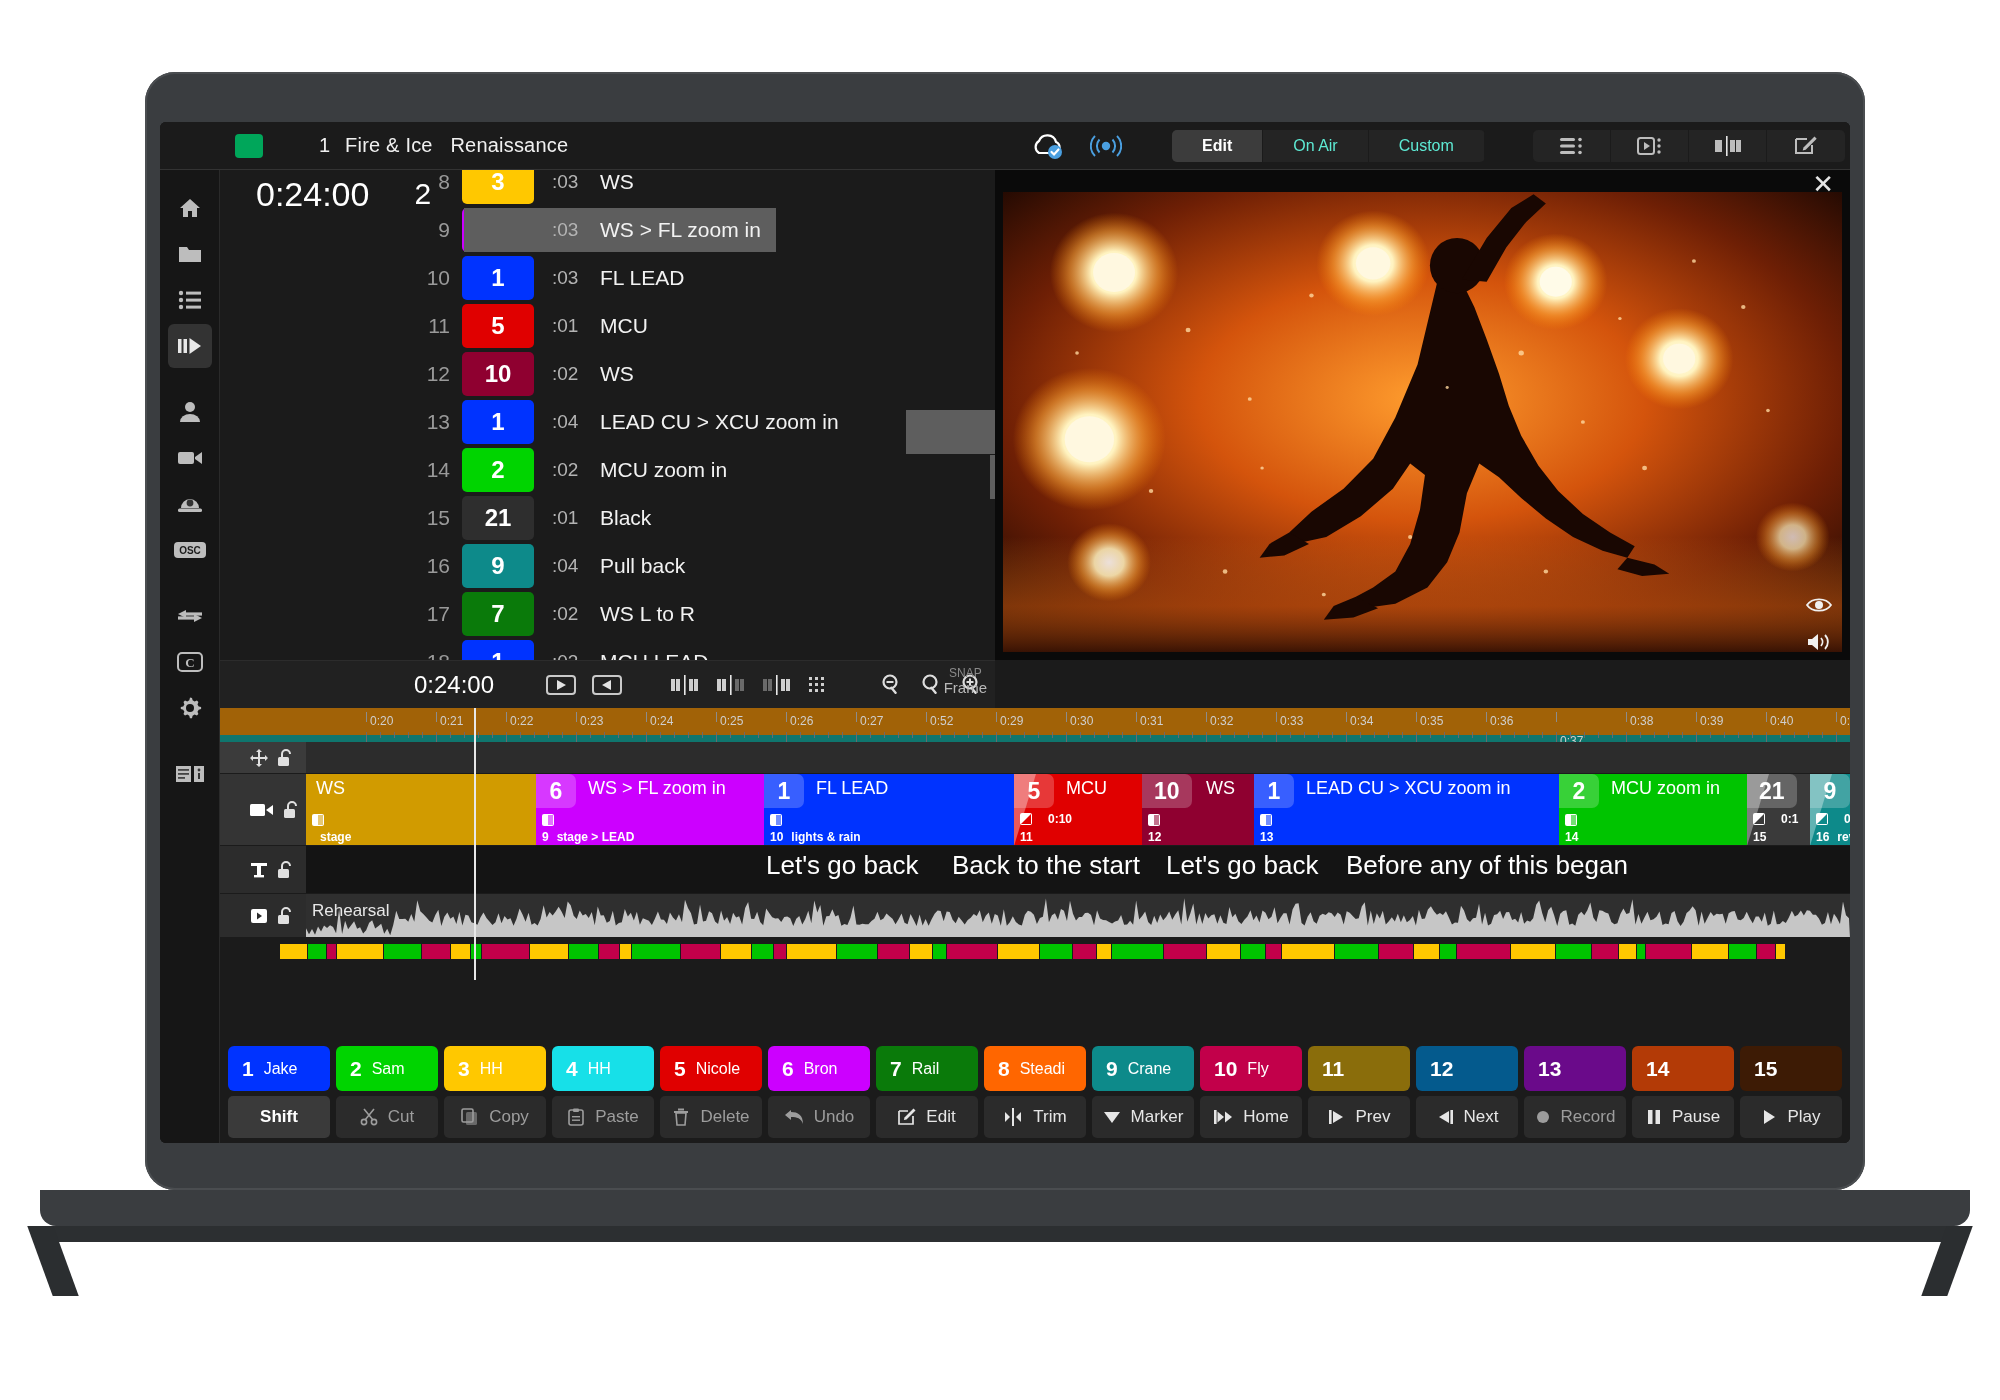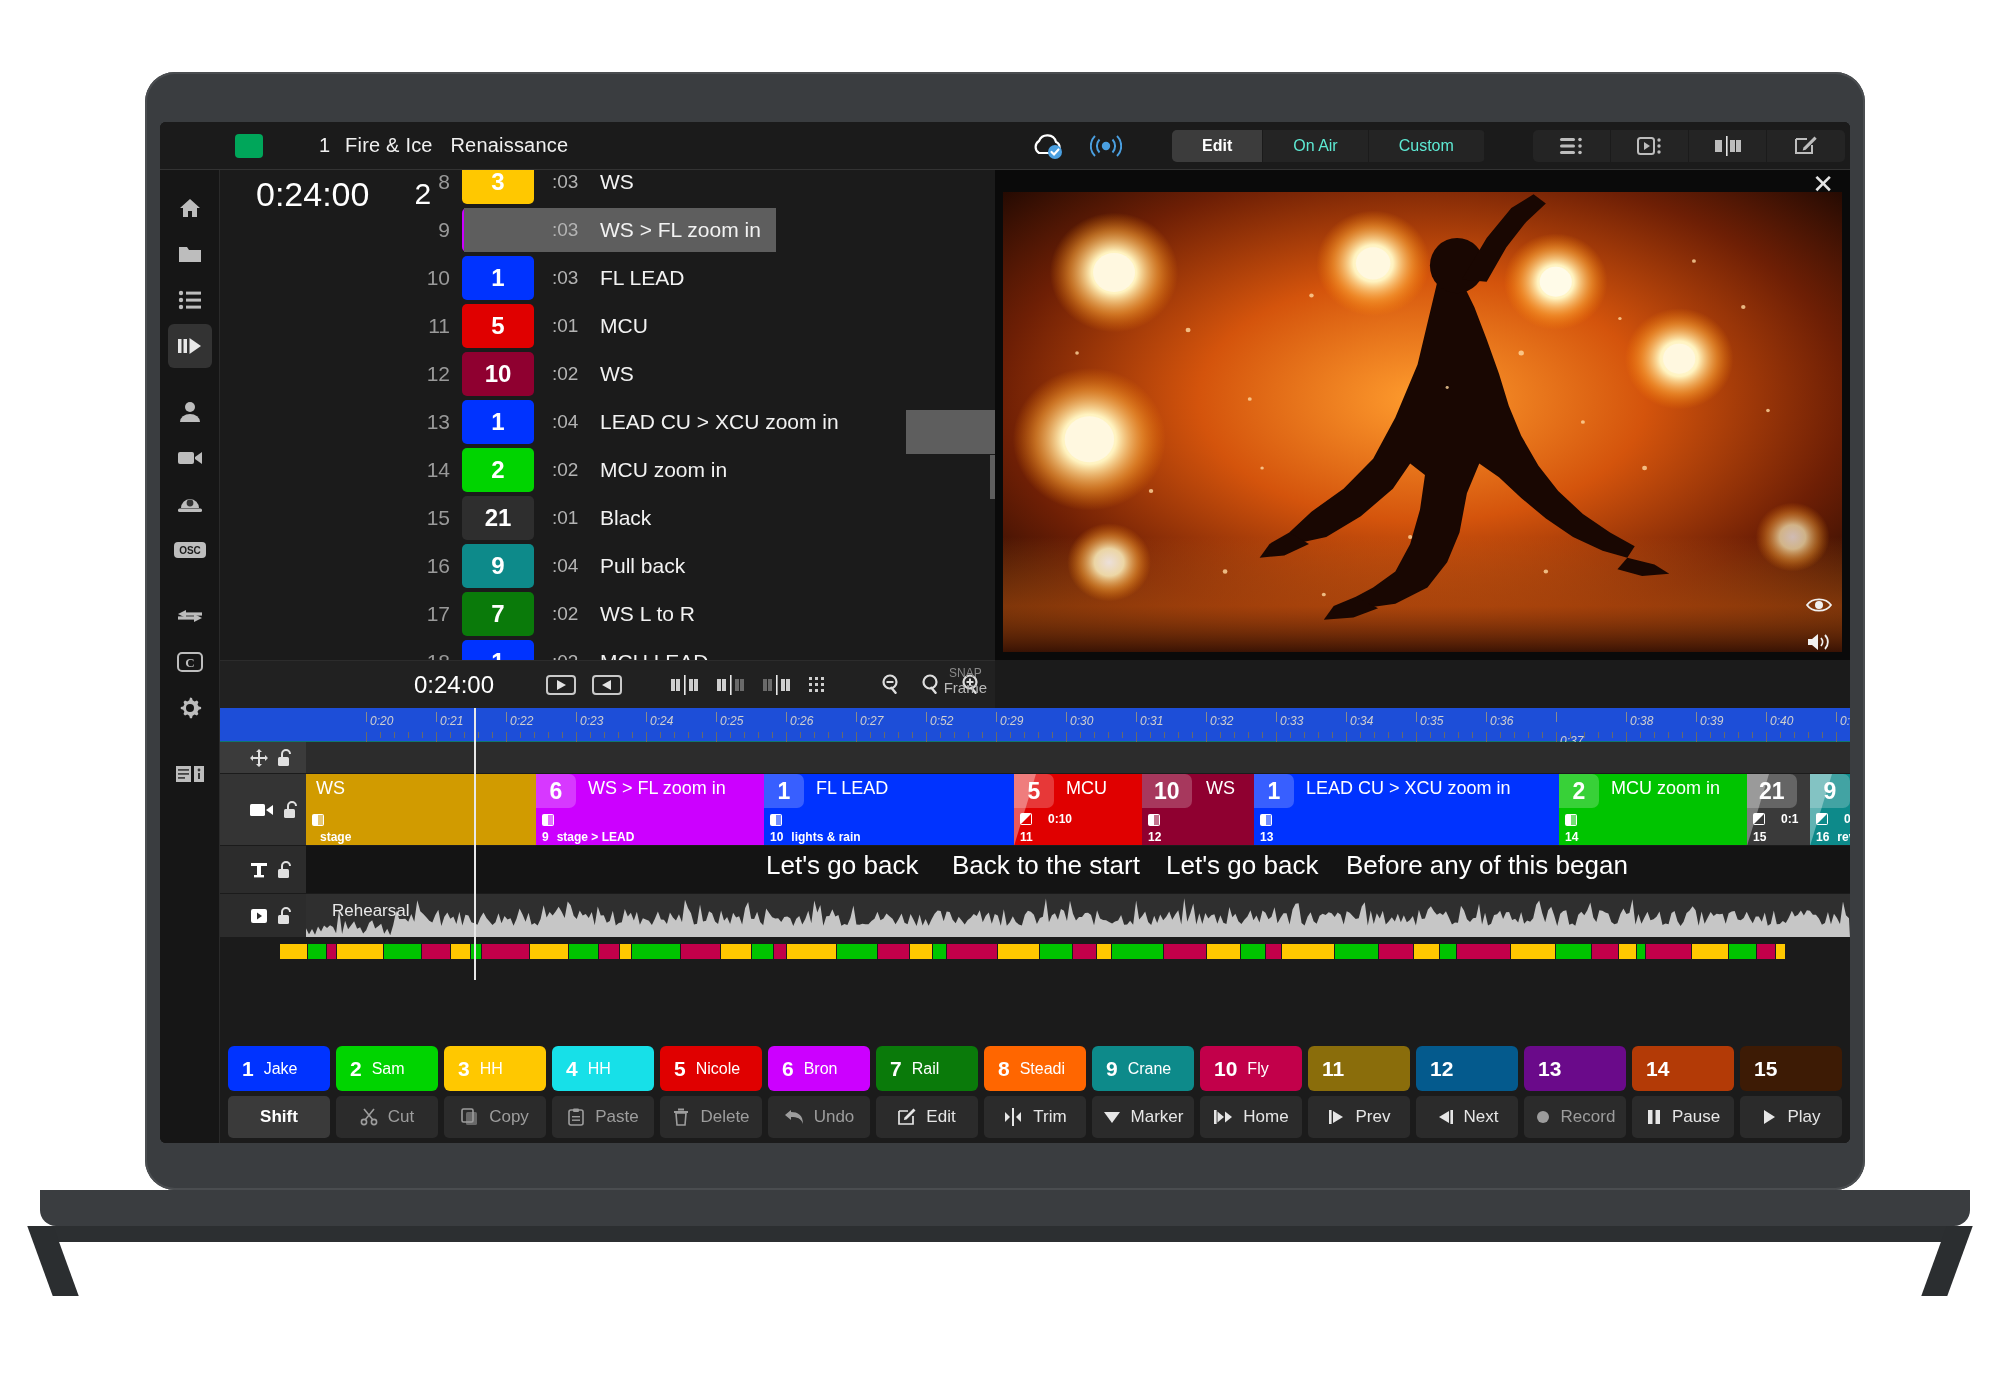--- a/index.html
+++ b/index.html
@@ -82,21 +82,21 @@
 
   
   .preview{position:absolute;left:835px;top:48px;right:0;height:490px;background:#0a0a0a;}
   .pvimg{position:absolute;left:8px;top:22px;right:8px;bottom:8px;overflow:hidden;background:#120805;}
   .close-x{position:absolute;right:16px;top:0px;color:#e5e5e5;font-size:26px;line-height:28px;}
   .eye{position:absolute;right:18px;bottom:46px;}
   .spk{position:absolute;right:18px;bottom:8px;}
 
   
   .timeline{position:absolute;left:60px;top:586px;right:0;bottom:0;background:#1b1b1b;}
-  .ruler{position:relative;height:34px;background:#1d4ed8;border-bottom:1px solid #0f766e;font-style:italic;}
+  .ruler{position:relative;height:34px;background:#a16207;border-bottom:7px solid #0f766e;}
   .rtick{position:absolute;top:6px;font-size:12px;color:#cfcfcf;}
   .rline{position:absolute;top:4px;width:1px;height:10px;background:#8c8c8c;}
   .rminor{position:absolute;top:24px;width:1px;height:6px;background:#6a6a6a;}
 
   .trkhead{position:absolute;left:0;width:86px;height:100%;display:flex;align-items:center;gap:9px;padding-left:30px;background:#343434;z-index:4;}
   .trkcolor{position:absolute;left:0;top:0;width:16px;height:100%;}
   .track{position:relative;overflow:hidden;}
   .trk-toolbar{height:32px;background:#2c2c2c;border-bottom:1px solid #1b1b1b;}
   .trk-video{height:72px;background:#202020;border-bottom:1px solid #1b1b1b;}
   .trk-text{height:48px;background:#141414;border-bottom:1px solid #1b1b1b;}
@@ -923,21 +923,21 @@
               <svg width="16" height="18" viewBox="0 0 16 18">
                   <rect x="1" y="8" width="11" height="9" rx="1.5" fill="#e0e0e0"></rect>
                   <path d="M5 8 V5 a4 4 0 0 1 8 0" fill="none" stroke="#e0e0e0" stroke-width="2"></path>
                 </svg>
             </span>
           </div>
           <div style="position:absolute;left:86px;top:0;right:0;height:100%;">
             <svg id="wave" width="100%" height="44" preserveAspectRatio="none" viewBox="0 0 1540 44">
                 <path d="M0 44 L0 34.15336076817558 L3 40.152400548696846 L6 34.90864197530864 L9 40.743072702331965 L12 32.56927297668038 L15 37.44897119341564 L18 31.480932784636487 L21 34.02318244170096 L24 31.248559670781894 L27 33.03360768175583 L30 39.18079561042524 L33 14.974074074074075 L36 40.06776406035665 L39 26.70877914951989 L42 35.29218106995884 L45 31.250068587105623 L48 27.27379972565158 L51 34.86954732510288 L54 33.24718792866941 L57 39.54252400548697 L60 36.37283950617284 L63 28.725788751714678 L66 26.18161865569273 L69 34.46872427983539 L72 32.352537722908096 L75 29.857750342935528 L78 39.8238683127572 L81 34.79410150891633 L84 41.23758573388203 L87 31.104938271604937 L90 16.717146776406036 L93 24.987791495198902 L96 24.97860082304527 L99 24.788340192043897 L102 27.775034293552814 L105 20.111522633744855 L108 27.67434842249657 L111 6.2659807956104245 L114 17.17037037037037 L117 20.041838134430726 L120 23.12729766803841 L123 26.821810699588475 L126 28.557475994513034 L129 21.02565157750343 L132 15.732510288065843 L135 31.88792866941015 L138 22.627709190672153 L141 18.569135802469134 L144 24.699862825788752 L147 22.60013717421125 L150 29.99835390946502 L153 17.6599451303155 L156 31.609602194787378 L159 20.686831275720166 L162 21.434842249657066 L165 28.322770919067217 L168 29.301234567901233 L171 30.69122085048011 L174 23.406310013717423 L177 18.508230452674898 L180 24.095747599451304 L183 27.526886145404664 L186 30.97448559670782 L189 28.31508916323731 L192 19.35116598079561 L195 29.366666666666667 L198 22.0159122085048 L201 25.545816186556927 L204 24.351440329218107 L207 31.864883401920437 L210 24.77750342935528 L213 14.595473251028807 L216 20.52866941015089 L219 27.71289437585734 L222 18.76543209876543 L225 30.673936899862824 L228 29.018655692729766 L231 31.52798353909465 L234 24.96735253772291 L237 11.361454046639231 L240 23.549794238683127 L243 18.075582990397805 L246 21.4079561042524 L249 17.49753086419753 L252 12.665294924554182 L255 17.82482853223594 L258 24.037860082304526 L261 7.403155006858711 L264 11.278737997256513 L267 21.837448559670783 L270 24.955829903978053 L273 16.436351165980795 L276 21.562962962962963 L279 19.989986282578876 L282 23.964334705075444 L285 17.88106995884774 L288 31.172290809327848 L291 12.529355281207131 L294 21.458436213991767 L297 21.169410150891633 L300 28.798079561042524 L303 26.961728395061726 L306 16.6480109739369 L309 31.437174211248283 L312 29.05761316872428 L315 28.274759945130313 L318 15.113305898491085 L321 22.41275720164609 L324 18.716323731138544 L327 26.493141289437585 L330 17.693827160493825 L333 30.639368998628257 L336 24.24334705075446 L339 25.567489711934158 L342 26.710562414266118 L345 31.030589849108367 L348 24.700411522633743 L351 17.596570644718796 L354 25.52153635116598 L357 25.75925925925926 L360 29.96406035665295 L363 18.382853223593962 L366 23.410699588477364 L369 26.479698216735255 L372 20.281207133058984 L375 28.321399176954735 L378 5.810150891632375 L381 13.88326474622771 L384 19.158024691358023 L387 30.622085048010973 L390 29.855692729766805 L393 10.587242798353913 L396 27.582167352537724 L399 26.865157750342934 L402 17.275720164609055 L405 19.357064471879287 L408 27.57832647462277 L411 29.89012345679012 L414 16.61344307270233 L417 26.661865569272976 L420 23.097119341563786 L423 30.017969821673525 L426 18.78244170096022 L429 23.563374485596707 L432 22.237311385459535 L435 30.606721536351166 L438 13.955555555555556 L441 7.938134430727025 L444 24.801371742112483 L447 24.940329218106996 L450 17.78710562414266 L453 28.033058984910838 L456 31.184362139917695 L459 14.450891632373114 L462 18.968449931412895 L465 23.35432098765432 L468 24.596159122085048 L471 24.274211248285322 L474 28.116872427983537 L477 22.88957475994513 L480 22.617009602194788 L483 24.138683127572016 L486 31.99780521262003 L489 24.663511659807956 L492 22.086419753086417 L495 30.587517146776406 L498 25.080384087791494 L501 16.626748971193415 L504 29.325377229080935 L507 6.534293552812073 L510 18.42633744855967 L513 10.878052126200274 L516 31.691906721536352 L519 22.151851851851852 L522 21.912208504801097 L525 15.219890260631 L528 22.469958847736628 L531 21.09451303155007 L534 31.78491083676269 L537 30.04732510288066 L540 31.091632373113853 L543 24.05363511659808 L546 11.550617283950615 L549 30.570233196159123 L552 30.69272976680384 L555 29.64650205761317 L558 30.196982167352537 L561 30.368861454046638 L564 27.00164609053498 L567 24.63854595336077 L570 17.74869684499314 L573 26.282716049382717 L576 24.56159122085048 L579 19.49890260631001 L582 22.156378600823047 L585 24.63278463648834 L588 30.286145404663923 L591 25.289300411522632 L594 19.518792866941013 L597 28.777091906721537 L600 30.348148148148148 L603 19.88628257887517 L606 25.638408779149522 L609 31.999588477366256 L612 20.401920438957475 L615 31.53676268861454 L618 24.910288065843623 L621 31.732373113854596 L624 25.138820301783266 L627 19.74691358024691 L630 16.544307270233197 L633 17.11124828532236 L636 27.176131687242798 L639 17.504389574759944 L642 18.12071330589849 L645 25.864609053497944 L648 29.279286694101508 L651 22.833882030178327 L654 26.479012345679013 L657 30.535665294924556 L660 25.917421124828532 L663 23.686008230452675 L666 19.94019204389575 L669 22.037997256515773 L672 16.152263374485596 L675 28.159533607681755 L678 21.86227709190672 L681 18.544444444444444 L684 29.860356652949246 L687 20.05692729766804 L690 21.529218106995884 L693 31.709327846364886 L696 15.28861454046639 L699 31.773251028806584 L702 28.373113854595335 L705 22.22400548696845 L708 27.94320987654321 L711 30.518381344307272 L714 31.52976680384088 L717 20.705761316872426 L720 16.81179698216735 L723 17.872565157750344 L726 20.727572016460904 L729 29.92002743484225 L732 23.919067215363512 L735 22.675308641975306 L738 4.5097393689986305 L741 28.33593964334705 L744 21.215637860082303 L747 19.247599451303156 L750 25.789849108367626 L753 15.01522633744856 L756 16.800274348422498 L759 26.94746227709191 L762 6.7407407407407405 L765 19.834430727023317 L768 26.475445816186557 L771 23.058847736625516 L774 23.01673525377229 L777 19.040466392318244 L780 18.636213991769548 L783 21.013854595336078 L786 31.309190672153633 L789 16.139506172839507 L792 24.492455418381343 L795 25.948285322359396 L798 26.235390946502058 L801 28.11920438957476 L804 29.624417009602194 L807 27.590534979423868 L810 26.56076817558299 L813 21.004252400548697 L816 30.871604938271606 L819 30.4838134430727 L822 26.75445816186557 L825 30.745267489711935 L828 6.555006858710563 L831 25.54170096021948 L834 21.87818930041152 L837 17.441015089163237 L840 28.03264746227709 L843 30.937037037037037 L846 21.808504801097392 L849 28.893964334705075 L852 20.588477366255145 L855 26.3241426611797 L858 22.792318244170097 L861 17.499176954732512 L864 25.654595336076817 L867 20.394375857338822 L870 16.335802469135803 L873 30.466529492455418 L876 4.366803840877914 L879 27.765020576131686 L882 19.426611796982165 L885 9.37626886145405 L888 30.453497942386832 L891 19.201508916323732 L894 30.089437585733883 L897 19.067901234567902 L900 24.457887517146776 L903 21.17297668038409 L906 20.274897119341563 L909 29.86241426611797 L912 21.293552812071333 L915 28.741152263374488 L918 30.081755829903976 L921 13.11783264746228 L924 23.133333333333333 L927 19.782578875171467 L930 27.312482853223592 L933 30.118106995884773 L936 25.631550068587106 L939 22.544170096021947 L942 16.362139917695472 L945 26.29533607681756 L948 21.479561042524004 L951 28.5320987654321 L954 16.440603566529493 L957 18.78532235939643 L960 25.294650205761318 L963 22.734019204389575 L966 13.128120713305897 L969 29.316460905349793 L972 23.84224965706447 L975 19.174622770919065 L978 19.264197530864198 L981 30.43196159122085 L984 15.591495198902606 L987 9.804526748971192 L990 9.169821673525377 L993 29.045404663923183 L996 31.60411522633745 L999 22.72249657064472 L1002 18.20301783264746 L1005 27.32962962962963 L1008 29.75665294924554 L1011 21.73100137174211 L1014 19.647736625514405 L1017 20.938957475994513 L1020 18.2960219478738 L1023 19.225102880658437 L1026 22.9360768175583 L1029 18.564746227709193 L1032 20.728395061728396 L1035 30.414677640603564 L1038 17.203840877914953 L1041 18.824279835390946 L1044 22.041426611796982 L1047 24.87997256515775 L1050 24.179423868312757 L1053 12.482990397805214 L1056 8.259807956104254 L1059 31.460493827160494 L1062 16.406035665294922 L1065 30.010013717421124 L1068 19.334156378600824 L1071 24.477229080932783 L1074 16.797256515775032 L1077 30.46707818930041 L1080 27.36323731138546 L1083 23.288203017832647 L1086 27.525925925925925 L1089 19.730727023319616 L1092 28.14951989026063 L1095 21.177366255144033 L1098 28.24636488340192 L1101 26.04787379972565 L1104 22.0880658436214 L1107 31.57681755829904 L1110 15.649931412894375 L1113 24.924691358024692 L1116 24.38875171467764 L1119 15.62235939643347 L1122 12.353909465020578 L1125 17.34883401920439 L1128 20.631824417009604 L1131 19.04238683127572 L1134 21.123731138545953 L1137 17.344993141289436 L1140 23.65679012345679 L1143 30.380109739368997 L1146 28.42853223593964 L1149 28.863786008230452 L1152 11.78463648834019 L1155 16.549108367626886 L1158 25.330041152263377 L1161 28.0039780521262 L1164 24.373388203017832 L1167 23.72222222222222 L1170 9.704801097393691 L1173 30.56803840877915 L1176 18.70699588477366 L1179 31.553772290809327 L1182 29.799725651577504 L1185 20.95102880658436 L1188 20.21755829903978 L1191 16.73511659807956 L1194 25.120987654320988 L1197 18.362825788751714 L1200 18.04087791495199 L1203 25.883539094650207 L1206 24.656241426611796 L1209 28.383676268861453 L1212 17.90534979423868 L1215 29.764471879286695 L1218 26.430178326474625 L1221 27.853086419753087 L1224 24.354183813443072 L1227 10.84705075445816 L1230 6.39341563786008 L1233 19.0920438957476 L1236 28.30096021947874 L1239 16.193004115226337 L1242 12.64471879286694 L1245 21.458573388203018 L1248 31.918518518518518 L1251 19.678875171467766 L1254 16.98655692729767 L1257 16.236625514403293 L1260 30.861179698216738 L1263 29.551577503429357 L1266 31.813991769547325 L1269 20.85829903978052 L1272 17.820301783264746 L1275 21.317283950617284 L1278 16.33689986282579 L1281 8.45939643347051 L1284 23.413168724279835 L1287 27.963648834019203 L1290 16.135528120713307 L1293 16.768312757201645 L1296 18.405212620027434 L1299 19.515363511659807 L1302 28.049382716049383 L1305 30.328257887517147 L1308 29.26556927297668 L1311 19.923045267489712 L1314 14.399451303155008 L1317 20.052812071330592 L1320 19.0559670781893 L1323 5.285459533607678 L1326 30.543758573388203 L1329 20.114814814814814 L1332 29.652949245541837 L1335 23.405075445816188 L1338 17.76625514403292 L1341 26.16858710562414 L1344 25.303429355281207 L1347 22.67695473251029 L1350 17.49903978052126 L1353 30.90548696844993 L1356 29.51358024691358 L1359 30.310973936899863 L1362 18.877914951989027 L1365 16.942798353909467 L1368 27.271056241426614 L1371 31.887379972565157 L1374 27.63127572016461 L1377 19.045953360768173 L1380 16.600548696844996 L1383 12.24567901234568 L1386 16.30233196159122 L1389 31.684087791495198 L1392 17.452674897119344 L1395 29.706858710562415 L1398 23.804663923182442 L1401 17.918930041152265 L1404 21.926200274348425 L1407 19.62894375857339 L1410 20.31111111111111 L1413 19.627023319615912 L1416 29.823593964334705 L1419 19.29588477366255 L1422 17.47599451303155 L1425 17.055281207133056 L1428 25.53991769547325 L1431 26.139780521262004 L1434 23.990672153635117 L1437 17.709876543209877 L1440 24.285048010973938 L1443 29.296433470507544 L1446 22.472427983539095 L1449 22.578463648834017 L1452 27.63923182441701 L1455 18.49423868312757 L1458 31.686694101508916 L1461 29.685733882030178 L1464 16.441975308641975 L1467 30.276406035665296 L1470 30.10260631001372 L1473 26.982304526748973 L1476 29.01426611796982 L1479 23.556515775034292 L1482 16.781893004115226 L1485 22.566941015089164 L1488 20.714128943758574 L1491 16.507407407407406 L1494 21.601097393689987 L1497 16.242112482853223 L1500 16.825514403292182 L1503 20.783401920438955 L1506 20.80713305898491 L1509 24.402880658436214 L1512 30.780521262002743 L1515 29.075857338820303 L1518 17.906172839506173 L1521 30.259122085048013 L1524 19.714951989026062 L1527 24.002057613168724 L1530 29.885871056241427 L1533 7.391083676268863 L1536 21.357201646090537 L1539 24.32743484224966 L1540 44 Z" fill="#c6c6c6"></path>
               </svg>
-            <span style="position:absolute;left:26px;top:7px;font-size:17px;color:#e8e8e8;">Rehearsal</span>
+            <span style="position:absolute;left:6px;top:7px;font-size:17px;color:#e8e8e8;">Rehearsal</span>
           </div>
         </div>
 
         <div class="overview" id="overview">
             <div class="ovseg" style="left: 60px; width: 27px; background: rgb(255, 200, 0);"></div>
             <div class="ovseg" style="left: 88px; width: 18px; background: rgb(0, 196, 0);"></div>
             <div class="ovseg" style="left: 107px; width: 9px; background: rgb(194, 0, 74);"></div>
             <div class="ovseg" style="left: 117px; width: 46px; background: rgb(255, 200, 0);"></div>
             <div class="ovseg" style="left: 164px; width: 37px; background: rgb(0, 196, 0);"></div>
             <div class="ovseg" style="left: 202px; width: 28px; background: rgb(194, 0, 74);"></div>

